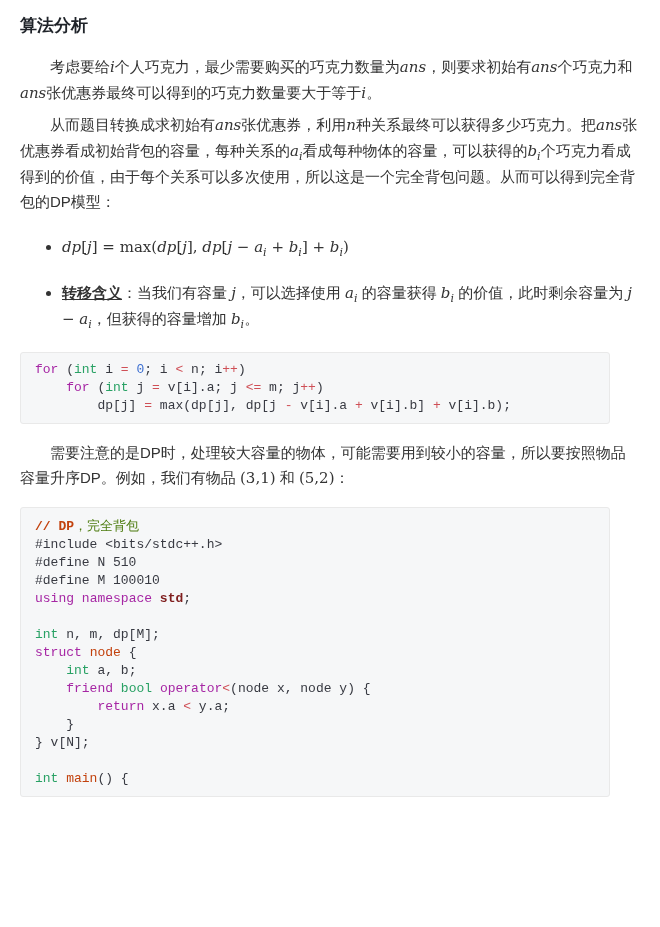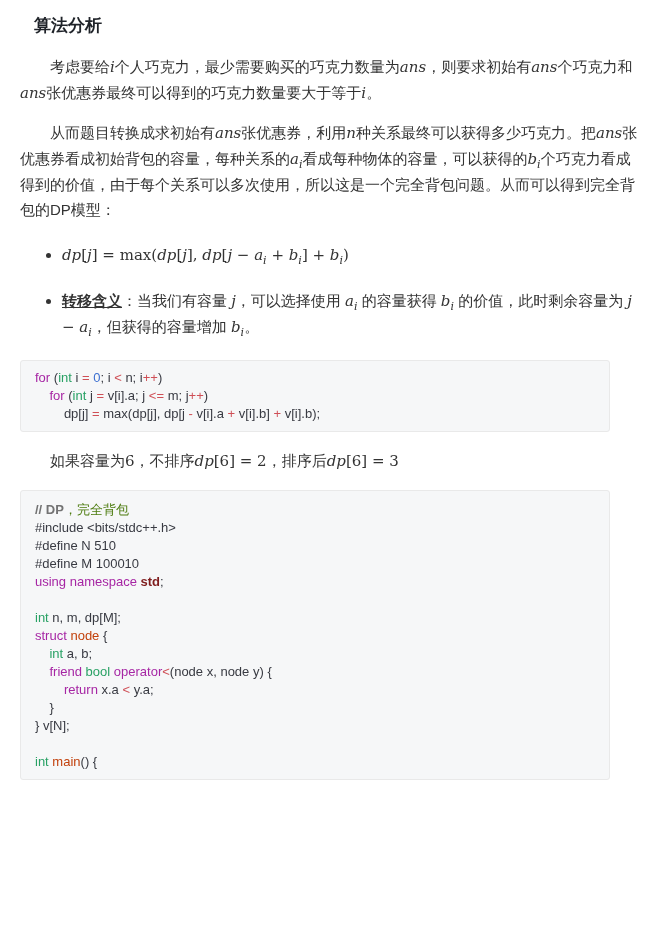--- a/index.html
+++ b/index.html
@@ -14,30 +14,30 @@
     font-family: "Liberation Sans", "DejaVu Sans", sans-serif;
     color: #333333;
   }
   .article {
     padding: 10px 20px 0 20px;
   }
   h2.sec-heading {
     font-size: 17px;
     font-weight: 700;
     color: #1f2329;
-    margin: 4px 0 16px 14px;
+    margin: 4px 0 16px 0;
     line-height: 24px;
   }
   h2.sec-heading.second {
     margin-top: 28px;
   }
   p.para {
     font-size: 15px;
     line-height: 25px;
-    margin: 14px 0;
+    margin: 6px 0;
     text-indent: 2em;
   }
   ul.blist {
     margin: 10px 0 14px 0;
     padding-left: 42px;
   }
   ul.blist li {
     font-size: 15px;
     line-height: 25px;
     margin: 20px 0;
@@ -60,39 +60,39 @@
     font-size: 11px;
     line-height: 0;
   }
   
   pre.codeblock {
     background: #f6f7f8;
     border: 1px solid #e9e9e9;
     border-radius: 3px;
     margin: 16px 30px 16px 0;
     padding: 8px 14px;
-    font-family: Liberation Sans, sans-serif;
+    font-family: Liberation Mono, monospace;
     font-size: 13px;
     line-height: 18px;
     color: #383a42;
     overflow: hidden;
   }
   pre.codeblock.tall {
     margin-bottom: 0;
     line-height: 18px;
     padding-top: 10px;
   }
   .code-line { white-space: pre; }
   .tok-p  { color: #383a42; }
   .tok-k  { color: #a626a4; }
   .tok-t  { color: #28a164; }
   .tok-n  { color: #3c6fd1; }
   .tok-o  { color: #cf4f56; }
   .tok-c  { color: #4d7c0f; }
-  .tok-cb { color: #737373; font-weight: 700; }
+  .tok-cb { color: #c2410c; font-weight: 700; }
   .tok-b  { color: #7f1d1d; font-weight: 700; }
   .tok-f  { color: #c2410c; }
 </style>
 </head>
 <body>
 
 <div class="article">
 
   <h2 class="sec-heading">算法分析</h2>
 
@@ -100,20 +100,20 @@
 
   <p class="para"><span class="seg-t">从而题目转换成求初始有</span><span class="seg-m">ans</span><span class="seg-t">张优惠券，利用</span><span class="seg-m">n</span><span class="seg-t">种关系最终可以获得多少巧克力。把</span><span class="seg-m">ans</span><span class="seg-t">张优惠券看成初始背包的容量，每种关系的</span><span class="seg-m">a</span><sub class="seg-sub">i</sub><span class="seg-t">看成每种物体的容量，可以获得的</span><span class="seg-m">b</span><sub class="seg-sub">i</sub><span class="seg-t">个巧克力看成得到的价值，由于每个关系可以多次使用，所以这是一个完全背包问题。从而可以得到完全背包的DP模型：</span></p>
 
   <ul class="blist">
       <li><span class="seg-m">dp</span><span class="seg-r">[</span><span class="seg-m">j</span><span class="seg-r">] = max(</span><span class="seg-m">dp</span><span class="seg-r">[</span><span class="seg-m">j</span><span class="seg-r">], </span><span class="seg-m">dp</span><span class="seg-r">[</span><span class="seg-m">j</span><span class="seg-r"> − </span><span class="seg-m">a</span><sub class="seg-sub">i</sub><span class="seg-r"> + </span><span class="seg-m">b</span><sub class="seg-sub">i</sub><span class="seg-r">] + </span><span class="seg-m">b</span><sub class="seg-sub">i</sub><span class="seg-r">)</span></li>
       <li><span class="seg-b">转移含义</span><span class="seg-t">：当我们有容量 </span><span class="seg-m">j</span><span class="seg-t">，可以选择使用 </span><span class="seg-m">a</span><sub class="seg-sub">i</sub><span class="seg-t"> 的容量获得 </span><span class="seg-m">b</span><sub class="seg-sub">i</sub><span class="seg-t"> 的价值，此时剩余容量为 </span><span class="seg-m">j</span><span class="seg-r"> − </span><span class="seg-m">a</span><sub class="seg-sub">i</sub><span class="seg-t">，但获得的容量增加 </span><span class="seg-m">b</span><sub class="seg-sub">i</sub><span class="seg-t">。</span></li>
     </ul>
 
   <pre class="codeblock"><div class="code-line"><span class="tok-k">for</span><span class="tok-p"> (</span><span class="tok-t">int</span><span class="tok-p"> i </span><span class="tok-o">=</span><span class="tok-p"> </span><span class="tok-n">0</span><span class="tok-p">; i </span><span class="tok-o">&lt;</span><span class="tok-p"> n; i</span><span class="tok-o">++</span><span class="tok-p">)</span></div><div class="code-line"><span class="tok-p">    </span><span class="tok-k">for</span><span class="tok-p"> (</span><span class="tok-t">int</span><span class="tok-p"> j </span><span class="tok-o">=</span><span class="tok-p"> v[i].a; j </span><span class="tok-o">&lt;=</span><span class="tok-p"> m; j</span><span class="tok-o">++</span><span class="tok-p">)</span></div><div class="code-line"><span class="tok-p">        dp[j] </span><span class="tok-o">=</span><span class="tok-p"> max(dp[j], dp[j </span><span class="tok-o">-</span><span class="tok-p"> v[i].a </span><span class="tok-o">+</span><span class="tok-p"> v[i].b] </span><span class="tok-o">+</span><span class="tok-p"> v[i].b);</span></div></pre>
 
+  <p class="para"><span class="seg-t">需要注意的是DP时，处理较大容量的物体，可能需要用到较小的容量，所以要按照物品容量升序DP。例如，我们有物品 </span><span class="seg-r">(3,1)</span><span class="seg-t"> 和 </span><span class="seg-r">(5,2)</span><span class="seg-t">：</span></p>
 
 
-  <p class="para"><span class="seg-t">如果容量为</span><span class="seg-r">6</span><span class="seg-t">，不排序</span><span class="seg-m">dp</span><span class="seg-r">[6] = 2</span><span class="seg-t">，排序后</span><span class="seg-m">dp</span><span class="seg-r">[6] = 3</span></p>
 
 
   <pre class="codeblock tall"><div class="code-line"><span class="tok-cb">// DP</span><span class="tok-c">，完全背包</span></div><div class="code-line"><span class="tok-p">#include &lt;bits/stdc++.h&gt;</span></div><div class="code-line"><span class="tok-p">#define N 510</span></div><div class="code-line"><span class="tok-p">#define M 100010</span></div><div class="code-line"><span class="tok-k">using</span><span class="tok-p"> </span><span class="tok-k">namespace</span><span class="tok-p"> </span><span class="tok-b">std</span><span class="tok-p">;</span></div><div class="code-line">&nbsp;</div><div class="code-line"><span class="tok-t">int</span><span class="tok-p"> n, m, dp[M];</span></div><div class="code-line"><span class="tok-k">struct</span><span class="tok-p"> </span><span class="tok-f">node</span><span class="tok-p"> {</span></div><div class="code-line"><span class="tok-p">    </span><span class="tok-t">int</span><span class="tok-p"> a, b;</span></div><div class="code-line"><span class="tok-p">    </span><span class="tok-k">friend</span><span class="tok-p"> </span><span class="tok-t">bool</span><span class="tok-p"> </span><span class="tok-k">operator</span><span class="tok-o">&lt;</span><span class="tok-p">(node x, node y) {</span></div><div class="code-line"><span class="tok-p">        </span><span class="tok-k">return</span><span class="tok-p"> x.a </span><span class="tok-o">&lt;</span><span class="tok-p"> y.a;</span></div><div class="code-line"><span class="tok-p">    }</span></div><div class="code-line"><span class="tok-p">} v[N];</span></div><div class="code-line">&nbsp;</div><div class="code-line"><span class="tok-t">int</span><span class="tok-p"> </span><span class="tok-f">main</span><span class="tok-p">() {</span></div></pre>
 
 </div>
 
 </body></html>

